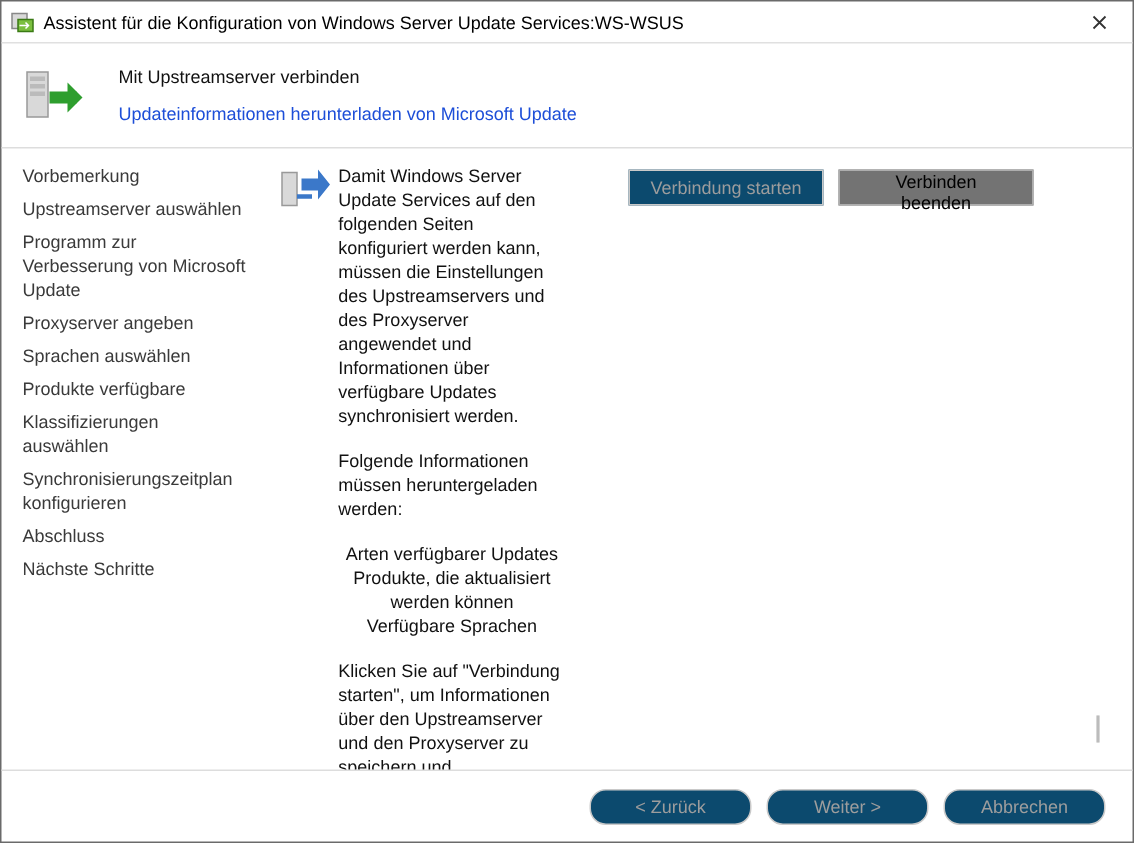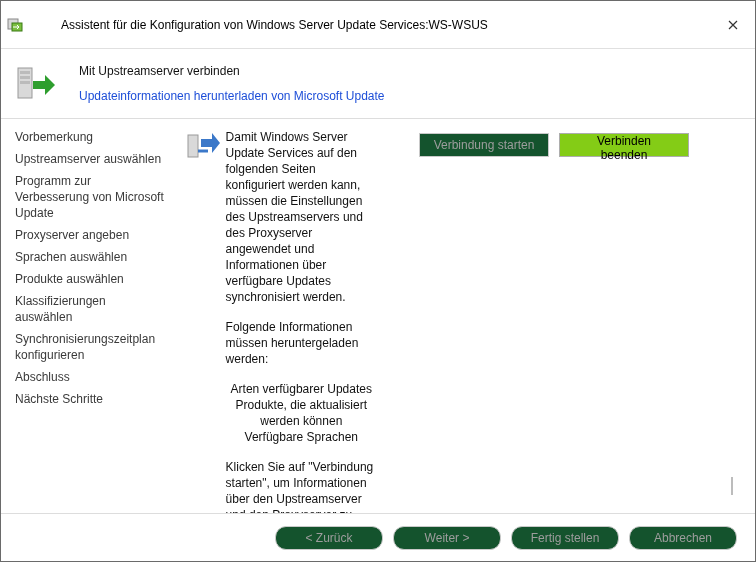--- a/index.html
+++ b/index.html
@@ -13,26 +13,25 @@
   }
   .window {
     width: 756px;
     height: 562px;
     background: #fff;
     border: 1px solid #6a6a6a;
     display: flex;
     flex-direction: column;
   }
   .titlebar {
-    height: 48px;
+    height: 28px;
     display: flex;
     align-items: center;
     padding: 0 0 0 6px;
     border-bottom: 1px solid #e0e0e0;
-    gap: 32px;
   }
   .titlebar .ticon {
     width: 16px; height: 16px;
     margin-right: 6px;
     display: inline-flex;
     align-items: center; justify-content: center;
   }
   .titlebar .title {
     flex: 1;
     color: #000;
@@ -107,31 +106,31 @@
 
   .btnrow {
     margin-left: 42px;
     margin-top: 4px;
     display: flex;
     gap: 10px;
   }
   .btn {
     min-width: 130px;
     height: 24px;
-    background: #84cc16;
+    background: #737373;
     border: 1px solid #adadad;
     font-size: 12px;
     font-family: inherit;
     cursor: pointer;
     padding: 0 12px;
   }
   .btn:disabled {
     color: #9d9d9d;
     border-color: #c9c9c9;
-    background: #14532d;
+    background: #0c4a6e;
     cursor: default;
   }
 
   .progress-wrap {
     margin-top: auto;
     margin-left: 42px;
     margin-right: 4px;
     margin-bottom: 8px;
   }
   .progress {
@@ -199,21 +198,21 @@
     </div>
   </div>
 
   <div class="body">
     <div class="sidebar">
       <div class="navitem">Vorbemerkung</div>
       <div class="navitem">Upstreamserver auswählen</div>
       <div class="navitem">Programm zur Verbesserung von Microsoft Update</div>
       <div class="navitem">Proxyserver angeben</div>
       <div class="navitem">Sprachen auswählen</div>
-      <div class="navitem">Produkte auswählen</div>
+      <div class="navitem">Produkte verfügbare</div>
       <div class="navitem">Klassifizierungen auswählen</div>
       <div class="navitem">Synchronisierungszeitplan konfigurieren</div>
       <div class="navitem">Abschluss</div>
       <div class="navitem">Nächste Schritte</div>
     </div>
 
     <div class="content">
       <div class="cicon">
         <svg width="34" height="34" viewBox="0 0 34 34">
           <rect x="2" y="6" width="10" height="22" fill="#d9d9d9" stroke="#999"></rect>
@@ -241,17 +240,16 @@
         <div class="progress">
           <div class="chunk"></div>
         </div>
       </div>
     </div>
   </div>
 
   <div class="footer">
     <button class="btn" disabled="">&lt; Zurück</button>
     <button class="btn" disabled="">Weiter &gt;</button>
-    <button class="btn" disabled="">Fertig stellen</button>
     <button class="btn" disabled="">Abbrechen</button>
   </div>
 
 </div>
 
 </body></html>

